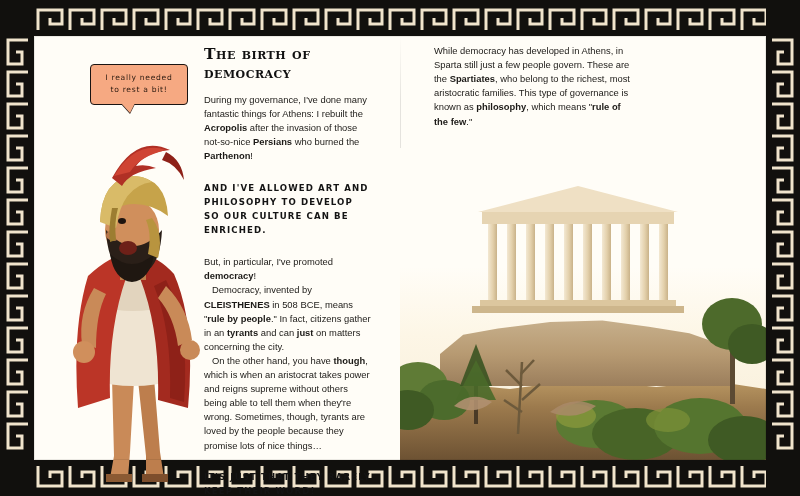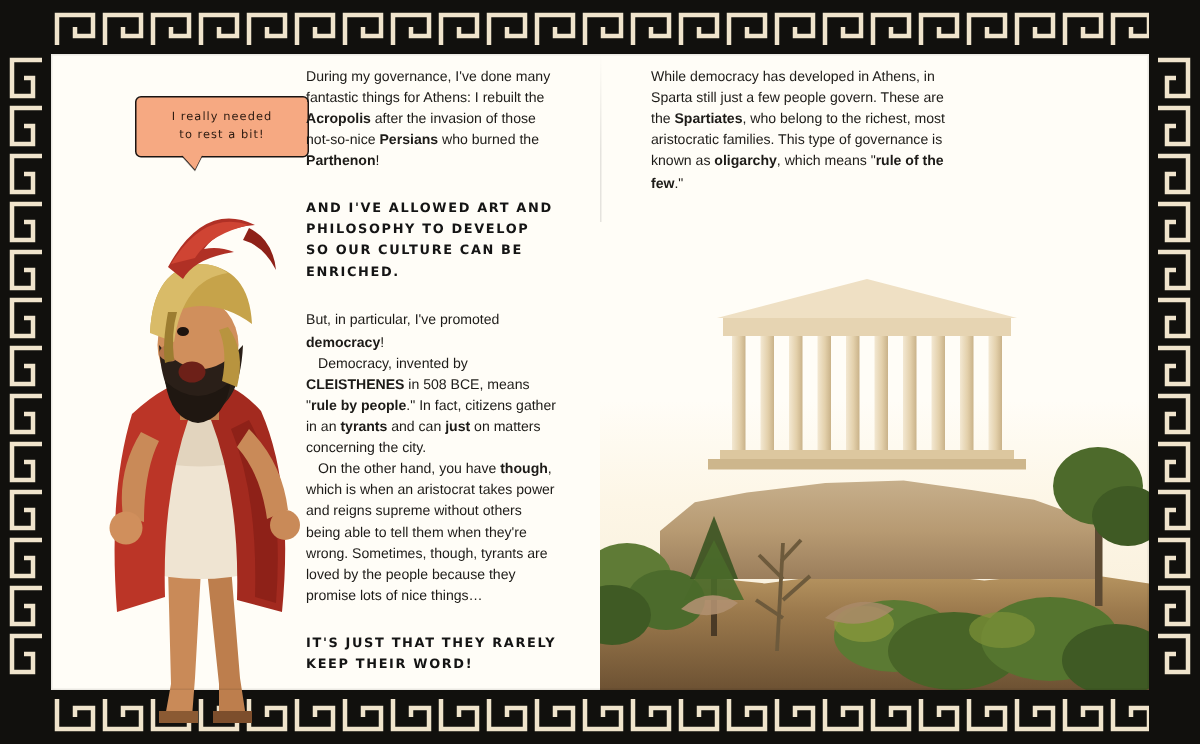--- a/index.html
+++ b/index.html
@@ -99,21 +99,21 @@
     width: 168px;
   }
   .left-col .heading { margin-bottom: 10px; }
   .para-gap { height: 9px; }
 
   
   .bubble {
     position: absolute;
     left: 56px;
     top: 28px;
-    width: 116px;
+    width: 98px;
     background: #f6a982;
     border: 1.6px solid #1a1412;
     border-radius: 4px;
     padding: 7px 8px 8px 8px;
     box-sizing: border-box;
   }
   .bubble-text {
     font-family: "DejaVu Sans", sans-serif;
     font-size: 7.6px;
     letter-spacing: 0.7px;
@@ -373,33 +373,34 @@
 
         <path d="M98 92 q12 16 6 40 l-10 -4 q4 -20 -2 -34z" fill="#b8943f"></path>
 
         <path d="M58 52 q24 -44 58 -28 q-24 2 -34 16 q10 -2 20 2 q-26 4 -34 18z" fill="#b03025"></path>
         <path d="M60 50 q22 -36 52 -26 q-26 6 -36 22z" fill="#cf4433"></path>
         <path d="M112 26 q16 8 18 28 q-8 -16 -22 -20z" fill="#8e2118"></path>
       </svg>
     </div>
 
     <div class="left-col">
+      <h2 class="heading">The birth of democracy</h2>
       <p class="body">During my governance, I've done many fantastic things for Athens: I rebuilt the <span class="bold">Acropolis</span> after the invasion of those not-so-nice <span class="bold">Persians</span> who burned the <span class="bold">Parthenon</span>!</p>
       <div class="para-gap"></div>
       <p class="caps-note">And I've allowed art and philosophy to develop so our culture can be enriched.</p>
       <div class="para-gap"></div>
       <p class="body">But, in particular, I've promoted <span class="bold">democracy</span>!</p>
       <p class="body" style="text-indent:8px;">Democracy, invented by <span class="bold">CLEISTHENES</span> in 508 BCE, means "<span class="bold">rule by people</span>." In fact, citizens gather in an <span class="bold">tyrants</span> and can <span class="bold">just</span> on matters concerning the city.</p>
       <p class="body" style="text-indent:8px;">On the other hand, you have <span class="bold">though</span>, which is when an aristocrat takes power and reigns supreme without others being able to tell them when they're wrong. Sometimes, though, tyrants are loved by the people because they promise lots of nice things…</p>
       <div class="para-gap"></div>
       <p class="caps-note">It's just that they rarely keep their word!</p>
     </div>
 
     <div class="right-col">
-      <p class="body">While democracy has developed in Athens, in Sparta still just a few people govern. These are the <span class="bold">Spartiates</span>, who belong to the richest, most aristocratic families. This type of governance is known as <span class="bold">oligarchy</span>, which means "<span class="bold">rule of the few</span>."</p>
+      <p class="body">While democracy has developed in Athens, in Sparta still just a few people govern. These are the <span class="bold">Spartiates</span>, who belong to the richest, most aristocratic families. This type of governance is known as <span class="bold">philosophy</span>, which means "<span class="bold">rule of the few</span>."</p>
     </div>
 
     <div class="scene">
       <div class="sky"></div>
 
       <div class="ground"></div>
 
       <div class="rock-mass"></div>
 
       <div class="temple-wrap">

